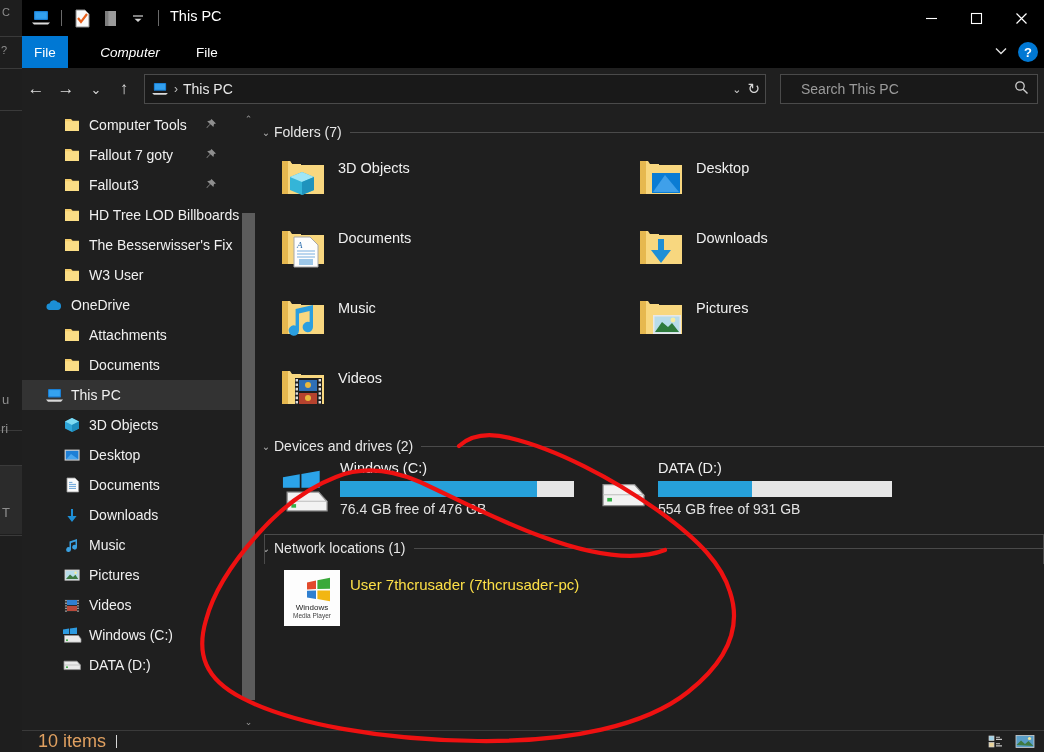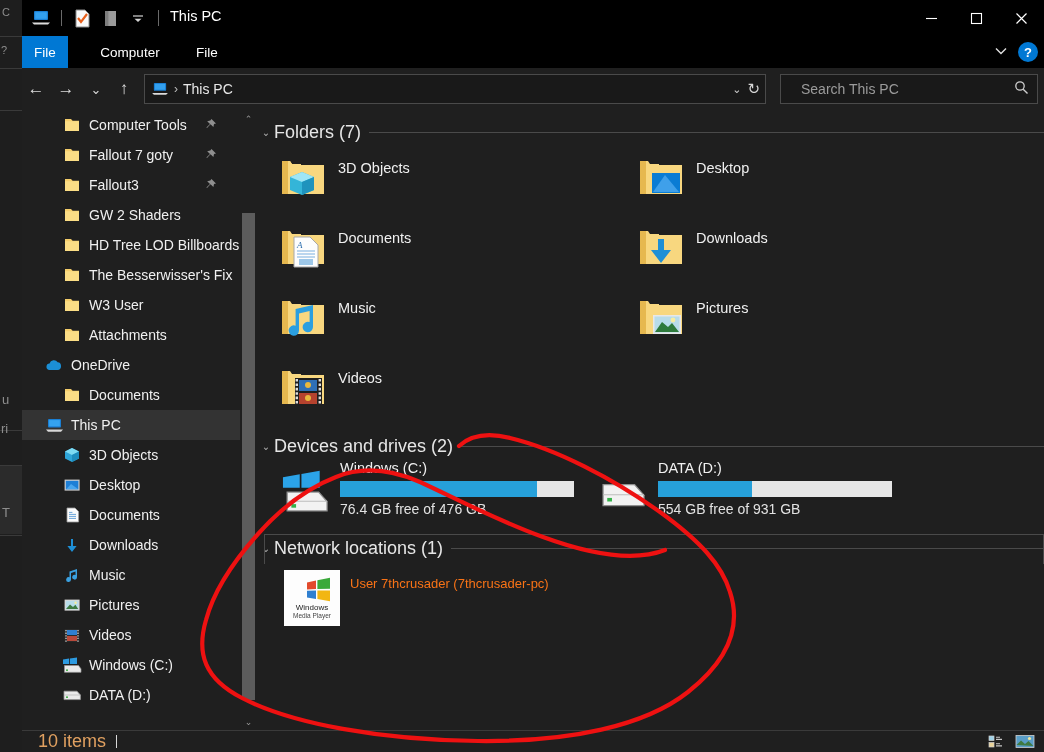--- a/index.html
+++ b/index.html
@@ -27,21 +27,21 @@
   .qat-sep { width: 1px; height: 16px; background: #6a6a6a; margin: 0 5px; }
   .win-title { position: absolute; left: 148px; top: 8px; color: #fff; font-size: 14.5px; }
   .caption-btns { position: absolute; right: 0; top: 0; display: flex; height: 36px; }
   .cap-btn { width: 45px; height: 36px; display: flex; align-items: center; justify-content: center; }
 
   
   .ribbon { position: absolute; left: 0; top: 36px; width: 1022px; height: 32px; background: #000; }
   .tab { position: absolute; top: 0; height: 32px; display: flex; align-items: center; justify-content: center;
          color: #fff; font-size: 13.5px; cursor: default; }
   .tab.file { left: 0; width: 46px; background: #0078d4; }
-  .tab.computer { left: 62px; width: 92px; }
+  .tab.computer { left: 62px; width: 92px; font-style: italic; }
   .tab.view { left: 154px; width: 62px; }
   .ribbon-right { position: absolute; right: 6px; top: 0; height: 32px; display: flex; align-items: center; gap: 9px; }
   .help-btn { width: 20px; height: 20px; border-radius: 50%; background: #0078d4; color: #fff;
               font-size: 13px; display: flex; align-items: center; justify-content: center; font-weight: bold; }
 
   
   .navbar { position: absolute; left: 0; top: 68px; width: 1022px; height: 42px; background: #1f1f1f; }
   .nav-btn { position: absolute; top: 8px; width: 28px; height: 26px; display: flex; align-items: center;
              justify-content: center; color: #dcdcdc; font-size: 17px; }
   .addrbar { position: absolute; left: 122px; top: 74px; width: 622px; height: 30px;
@@ -68,42 +68,42 @@
   .pin { position: absolute; right: 22px; top: 7px; width: 14px; height: 14px; }
   .sb-scroll { position: absolute; left: 218px; top: 110px; width: 17px; height: 620px; background: #1f1f1f; }
   .sb-arrow { position: absolute; left: 0; width: 17px; height: 17px; display: flex; align-items: center;
               justify-content: center; color: #9a9a9a; font-size: 9px; }
   .sb-thumb { position: absolute; left: 2px; width: 13px; background: #5c5c5c; }
 
   
   .content { position: absolute; left: 236px; top: 110px; width: 786px; height: 620px; background: #1f1f1f; overflow: hidden; }
   .grp-head { position: absolute; height: 22px; display: flex; align-items: center; }
   .grp-chev { color: #b0b0b0; font-size: 10px; width: 16px; text-align: center; }
-  .grp-title { color: #e6e6e6; font-size: 18px; white-space: nowrap; margin-right: 8px; }
+  .grp-title { color: #e6e6e6; font-size: 14px; white-space: nowrap; margin-right: 8px; }
   .grp-rule { flex: 1; height: 1px; background: #4a4a4a; }
   .grp-box { position: absolute; border: 1px solid #4a4a4a; border-bottom: none; }
 
   .tile { position: absolute; display: flex; align-items: flex-start; }
   .tile .tico { width: 50px; height: 45px; flex: none; }
   .tile .tname { color: #f0f0f0; font-size: 14.5px; margin-left: 8px; margin-top: 4px; white-space: nowrap; }
 
   .drive { position: absolute; display: flex; align-items: flex-start; }
   .drive .dico { width: 56px; height: 48px; flex: none; margin-top: 10px; }
   .drive .dbody { margin-left: 4px; }
   .drive .dname { color: #f0f0f0; font-size: 14.5px; white-space: nowrap; }
   .bar { width: 234px; height: 16px; background: #e6e6e6; margin-top: 5px; position: relative; }
   .bar .fill { position: absolute; left: 0; top: 0; height: 16px; background: #26a0da; }
   .dfree { color: #e2e2e2; font-size: 14px; margin-top: 4px; white-space: nowrap; }
 
   .netitem { position: absolute; display: flex; align-items: flex-start; }
   .wmp { width: 56px; height: 56px; background: #fdfdfd; display: flex; flex-direction: column;
          align-items: center; justify-content: center; flex: none; }
   .wmp-txt1 { font-size: 8px; color: #222; font-family: "Liberation Sans", sans-serif; line-height: 1; margin-top: 2px; }
   .wmp-txt2 { font-size: 6.5px; color: #444; font-family: "Liberation Sans", sans-serif; line-height: 1; margin-top: 1px; }
-  .netname { color: #f97316; font-size: 13px; margin-left: 10px; margin-top: 6px; white-space: nowrap; }
+  .netname { color: #fde047; font-size: 15px; margin-left: 10px; margin-top: 6px; white-space: nowrap; }
 
   
   .statusbar { position: absolute; left: 0; top: 730px; width: 1022px; height: 22px;
                background: #1f1f1f; border-top: 1px solid #3a3a3a; display: flex; align-items: center; }
   .status-txt { color: #e0a060; font-size: 18px; margin-left: 16px; }
   .status-cursor { width: 1px; height: 13px; background: #d8d8d8; margin-left: 10px; }
   .view-btns { margin-left: auto; display: flex; gap: 6px; padding-right: 8px; }
   .vbtn { width: 22px; height: 18px; display: flex; align-items: center; justify-content: center; }
 
   
@@ -263,65 +263,56 @@
               <path d="M7.5 1 L12 5.5 L10 6 L9.4 9 L6.5 6.2 L3 10 L2.4 9.4 L6 6 L3.2 3.2 L6.3 2.6 Z" fill="#8f8f8f"></path>
             </svg></span>
         </div>
         <div class="nav-row indent1">
           <span class="ico">
             <svg width="16" height="16" viewBox="0 0 16 16">
               <path d="M1 2 h6 l1.6 1.8 h6.4 v10.2 h-14 z" fill="#f5cd6a"></path>
               <path d="M1 4.2 h14 v9.8 h-14 z" fill="#fbdd85"></path>
             </svg>
           </span>
-          <span class="lbl">GW 2 Shaders</span>
-        </div>
-        <div class="nav-row indent1">
-          <span class="ico">
-            <svg width="16" height="16" viewBox="0 0 16 16">
-              <path d="M1 2 h6 l1.6 1.8 h6.4 v10.2 h-14 z" fill="#f5cd6a"></path>
-              <path d="M1 4.2 h14 v9.8 h-14 z" fill="#fbdd85"></path>
-            </svg>
-          </span>
           <span class="lbl">HD Tree LOD Billboards</span>
         </div>
         <div class="nav-row indent1">
           <span class="ico">
             <svg width="16" height="16" viewBox="0 0 16 16">
               <path d="M1 2 h6 l1.6 1.8 h6.4 v10.2 h-14 z" fill="#f5cd6a"></path>
               <path d="M1 4.2 h14 v9.8 h-14 z" fill="#fbdd85"></path>
             </svg>
           </span>
           <span class="lbl">The Besserwisser's Fix</span>
         </div>
         <div class="nav-row indent1">
           <span class="ico">
             <svg width="16" height="16" viewBox="0 0 16 16">
               <path d="M1 2 h6 l1.6 1.8 h6.4 v10.2 h-14 z" fill="#f5cd6a"></path>
               <path d="M1 4.2 h14 v9.8 h-14 z" fill="#fbdd85"></path>
             </svg>
           </span>
           <span class="lbl">W3 User</span>
-        </div>
-        <div class="nav-row indent1">
-          <span class="ico">
-            <svg width="16" height="16" viewBox="0 0 16 16">
-              <path d="M1 2 h6 l1.6 1.8 h6.4 v10.2 h-14 z" fill="#f5cd6a"></path>
-              <path d="M1 4.2 h14 v9.8 h-14 z" fill="#fbdd85"></path>
-            </svg>
-          </span>
-          <span class="lbl">Attachments</span>
         </div>
         <div class="nav-row">
           <span class="ico">
             <svg width="18" height="16" viewBox="0 0 18 16">
               <path d="M4 13 a3.3 3.3 0 0 1 0.5 -6.5 a4.6 4.6 0 0 1 8.2 -1.3 a3.6 3.6 0 0 1 3.3 3.6 a3.5 3.5 0 0 1 -3.4 4.2 z" fill="#1b8fd6"></path>
             </svg>
           </span>
           <span class="lbl">OneDrive</span>
+        </div>
+        <div class="nav-row indent1">
+          <span class="ico">
+            <svg width="16" height="16" viewBox="0 0 16 16">
+              <path d="M1 2 h6 l1.6 1.8 h6.4 v10.2 h-14 z" fill="#f5cd6a"></path>
+              <path d="M1 4.2 h14 v9.8 h-14 z" fill="#fbdd85"></path>
+            </svg>
+          </span>
+          <span class="lbl">Attachments</span>
         </div>
         <div class="nav-row indent1">
           <span class="ico">
             <svg width="16" height="16" viewBox="0 0 16 16">
               <path d="M1 2 h6 l1.6 1.8 h6.4 v10.2 h-14 z" fill="#f5cd6a"></path>
               <path d="M1 4.2 h14 v9.8 h-14 z" fill="#fbdd85"></path>
             </svg>
           </span>
           <span class="lbl">Documents</span>
         </div>

